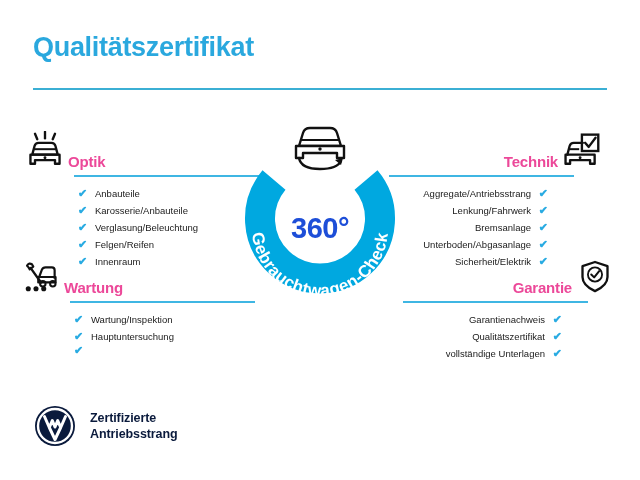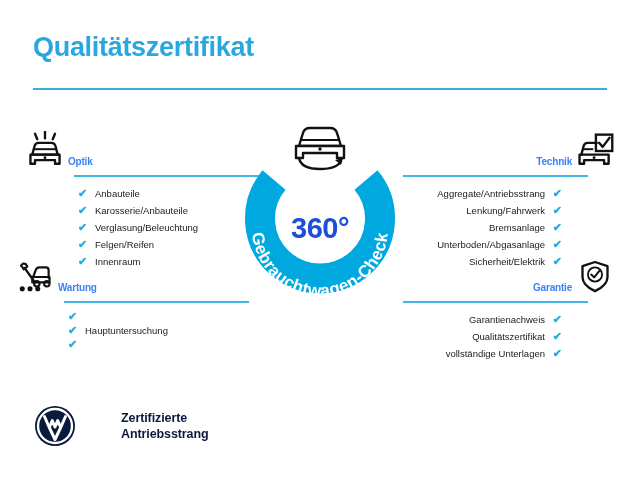--- a/index.html
+++ b/index.html
@@ -39,22 +39,22 @@
     width: 574px;
     height: 2px;
     background: #3BAFD4;
   }
 
   
   .section {
     position: absolute;
   }
   .sec-optik    { left: 22px;  top: 130px; width: 215px; }
-  .sec-wartung  { left: 12px;  top: 256px; width: 215px; }
-  .sec-technik  { right: 22px; top: 130px; width: 215px; }
+  .sec-wartung  { left: 18px;  top: 256px; width: 215px; }
+  .sec-technik  { right: 36px; top: 130px; width: 215px; }
   .sec-garantie { right: 22px; top: 256px; width: 215px; }
 
   .sec-head {
     display: flex;
     align-items: flex-end;
     height: 42px;
   }
   .sec-head.right { flex-direction: row-reverse; }
 
   .sec-icon {
@@ -63,23 +63,23 @@
     flex: 0 0 46px;
     display: flex;
     align-items: center;
     justify-content: center;
   }
   .sec-title-wrap {
     flex: 1 1 auto;
     padding-bottom: 1px;
   }
   .sec-title {
-    font-size: 10px;
-    font-weight: bold;
-    color: #3b82f6;
+    font-size: 15px;
+    font-weight: bold;
+    color: #ec4899;
     line-height: 18px;
     letter-spacing: -0.2px;
   }
   .right .sec-title { text-align: right; }
 
   .sec-rule {
     height: 2px;
     background: #3FB6E3;
     margin-top: 3px;
   }
@@ -166,21 +166,21 @@
   }
   .brand-logo { width: 44px; height: 44px; flex: 0 0 44px; }
   .brand-text {
     margin-left: 13px;
     font-size: 12.5px;
     font-weight: bold;
     line-height: 16px;
     color: #0A1A3C;
     letter-spacing: -0.1px;
   }
-  .brand-text span { display: block; margin-left: 31px; }
+  .brand-text span { display: block; }
 </style>
 </head>
 <body>
 
 <div id="page">
 
   <div class="page-title">Qualitätszertifikat</div>
   <div class="title-rule"></div>
 
   <div class="section sec-optik">
@@ -243,20 +243,21 @@
         </svg>
       </div>
       <div class="sec-title-wrap">
         <div class="sec-title">Wartung</div>
       </div>
     </div>
     <div class="sec-rule"></div>
     <ul class="sec-list">
       <li>
           <span class="chk">✔</span>
+          <span>Wartung/Inspektion</span>
         </li>
       <li>
           <span class="chk">✔</span>
           <span>Hauptuntersuchung</span>
         </li>
       <li>
           <span class="chk">✔</span>
         </li>
     </ul>
   </div>

